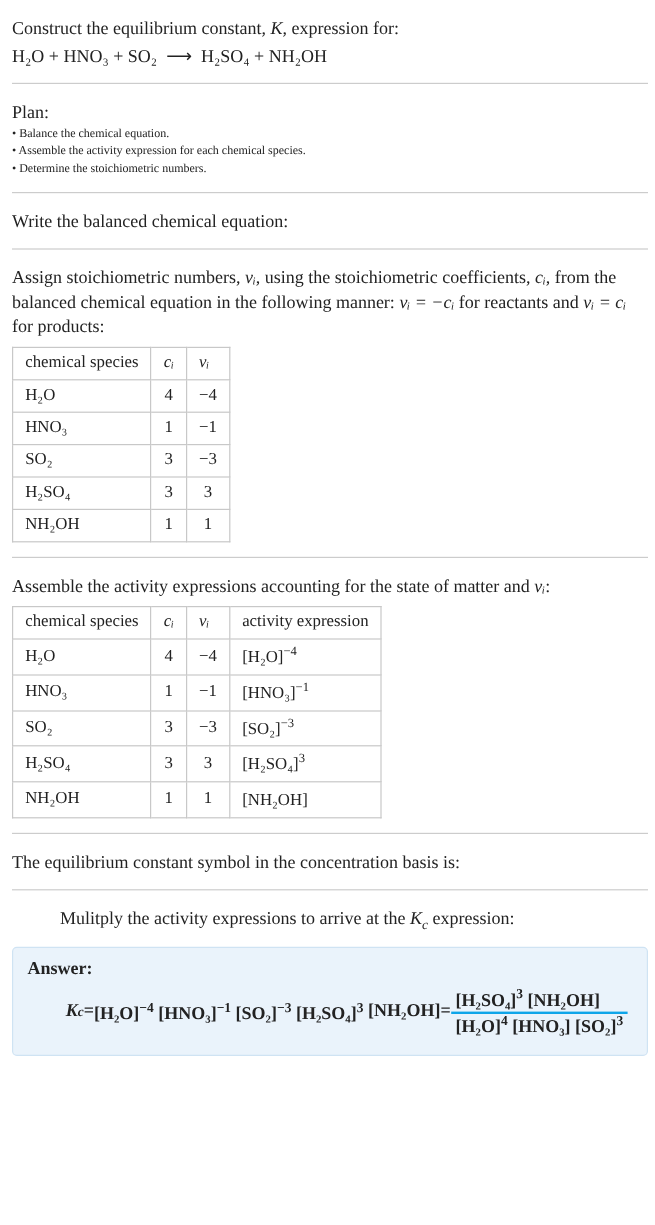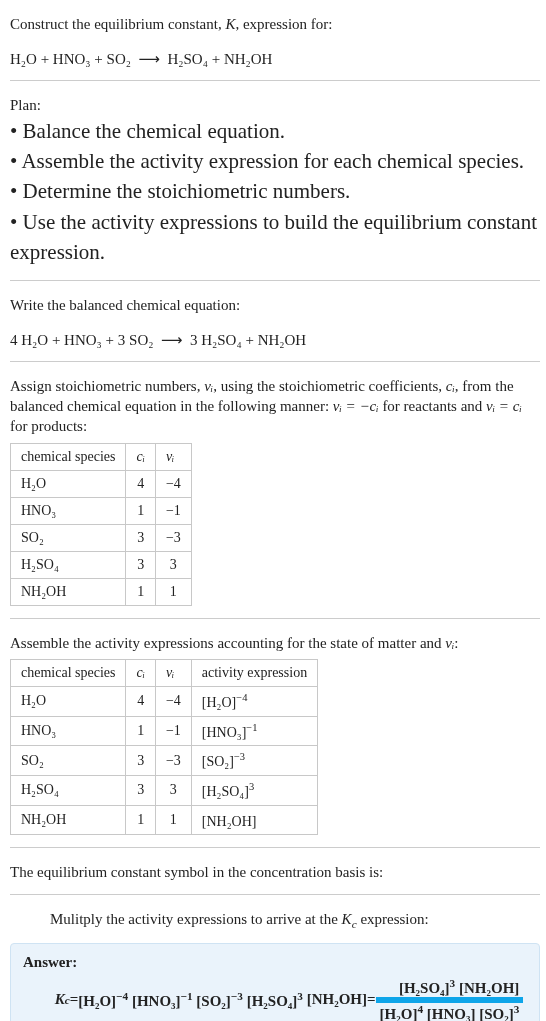--- a/index.html
+++ b/index.html
@@ -6,22 +6,22 @@
     margin:0; padding:0;
     background:#fff;
     font-family: Georgia, 'Times New Roman', serif;
     color:#222;
     width:546px;
   }
   .page { padding:8px 6px 16px 10px; }
   .section { padding:6px 0 10px 0; }
   .hr { border-top:1px solid #ccc; margin:2px 0 8px 0; }
   .lead { font-size:15px; line-height:1.35; }
-  .bullet-row { font-size:21px; line-height:1.45; }
-  .eq { font-size:15px; margin-top:16px; }
+  .bullet-row { font-size:10px; line-height:1.45; }
+  .eq { font-size:15px; margin-top:4px; }
   table.tbl {
     border-collapse:collapse;
     margin-top:6px;
     background:#fff;
     font-size:14px;
   }
   table.tbl th, table.tbl td {
     border:1px solid #c8c8c8;
     padding:5px 10px;
     text-align:left;
@@ -38,25 +38,25 @@
     margin-top:6px;
     font-weight:bold;
   }
   .answer-label { font-size:15px; margin-bottom:6px; }
   sub, .sub { font-size:75%; vertical-align:sub; }
   sup, .sup { font-size:75%; vertical-align:super; }
   .ital { font-style:italic; }
   .frac {
     display:inline-block;
     vertical-align:middle;
-    text-align:right;
+    text-align:left;
     margin:0 0;
   }
   .frac .num { display:block; padding:0 4px; }
-  .frac .den { display:block; border-top:6px solid #0ea5e9; padding:0 4px; }
+  .frac .den { display:block; border-top:2px solid #0ea5e9; padding:0 4px; }
   .kc-line { display:flex; align-items:center; flex-wrap:wrap; justify-content:center; font-size:15px; }
   .kc-indent { padding-left:28px; }
 </style>
 </head>
 <body>
 
 <div class="page">
 
   <div class="section">
     <div class="lead">
@@ -68,31 +68,25 @@
       <span>H₂SO₄ + NH₂OH</span>
     </div>
   </div>
   <div class="hr"></div>
 
   <div class="section">
     <div class="lead">Plan:</div>
     <div class="bullet-row">• Balance the chemical equation.</div>
     <div class="bullet-row">• Assemble the activity expression for each chemical species.</div>
     <div class="bullet-row">• Determine the stoichiometric numbers.</div>
-    <div class="bullet-row">• Use the activity expressions to build the equilibrium constant expression.</div>
   </div>
   <div class="hr"></div>
 
   <div class="section">
     <div class="lead">Write the balanced chemical equation:</div>
-    <div class="eq">
-      <span>4 H₂O + HNO₃ + 3 SO₂</span>
-      &nbsp;<span>⟶</span>&nbsp;
-      <span>3 H₂SO₄ + NH₂OH</span>
-    </div>
   </div>
   <div class="hr"></div>
 
   <div class="section">
     <div class="lead">
       <span>Assign stoichiometric numbers, </span><span class="ital">νᵢ</span><span>, using the stoichiometric coefficients, </span><span class="ital">cᵢ</span><span>, from the balanced chemical equation in the following manner: </span><span class="ital">νᵢ = −cᵢ</span><span> for reactants and </span><span class="ital">νᵢ = cᵢ</span><span> for products:</span>
     </div>
     <table class="tbl stoich">
       <tbody>
           <tr>

